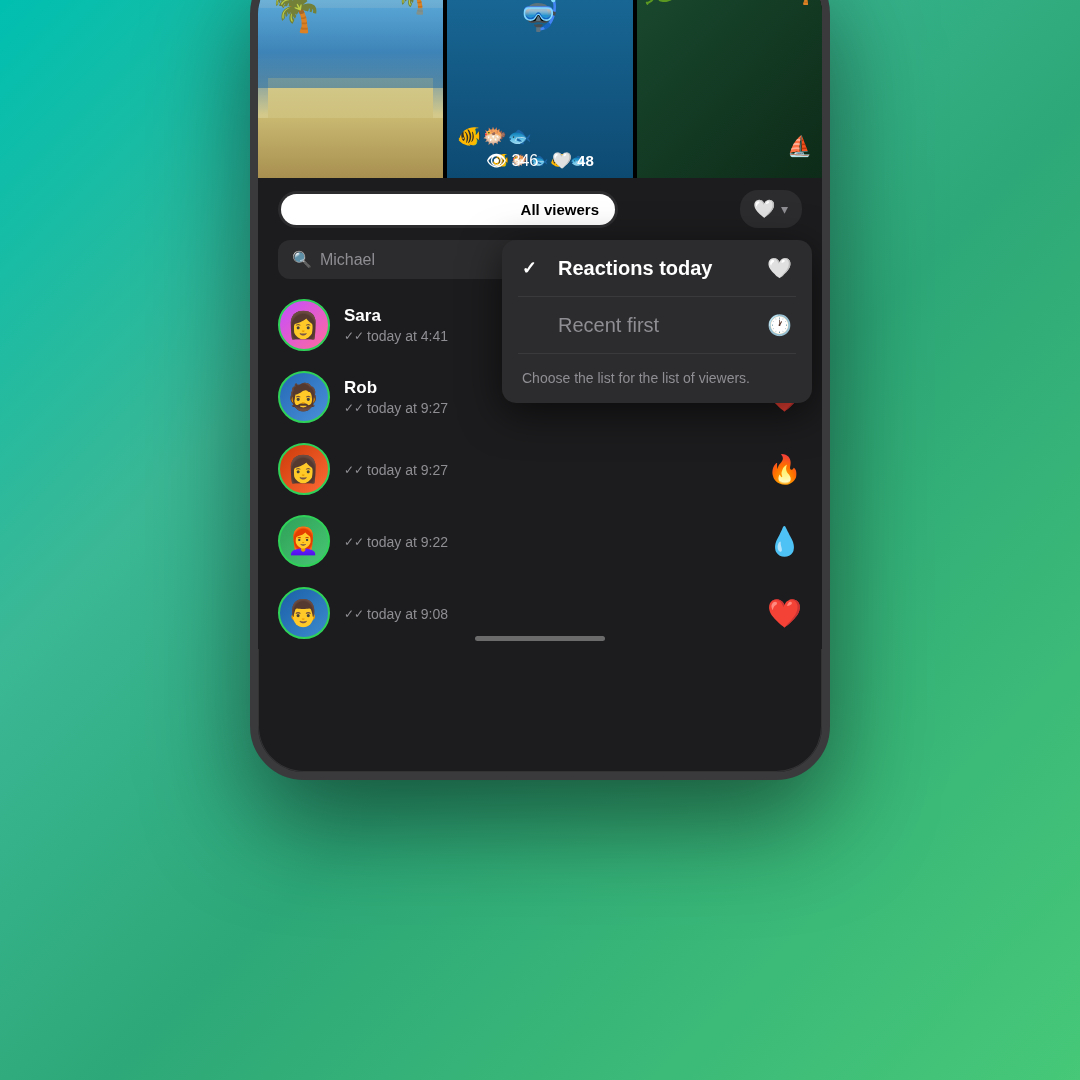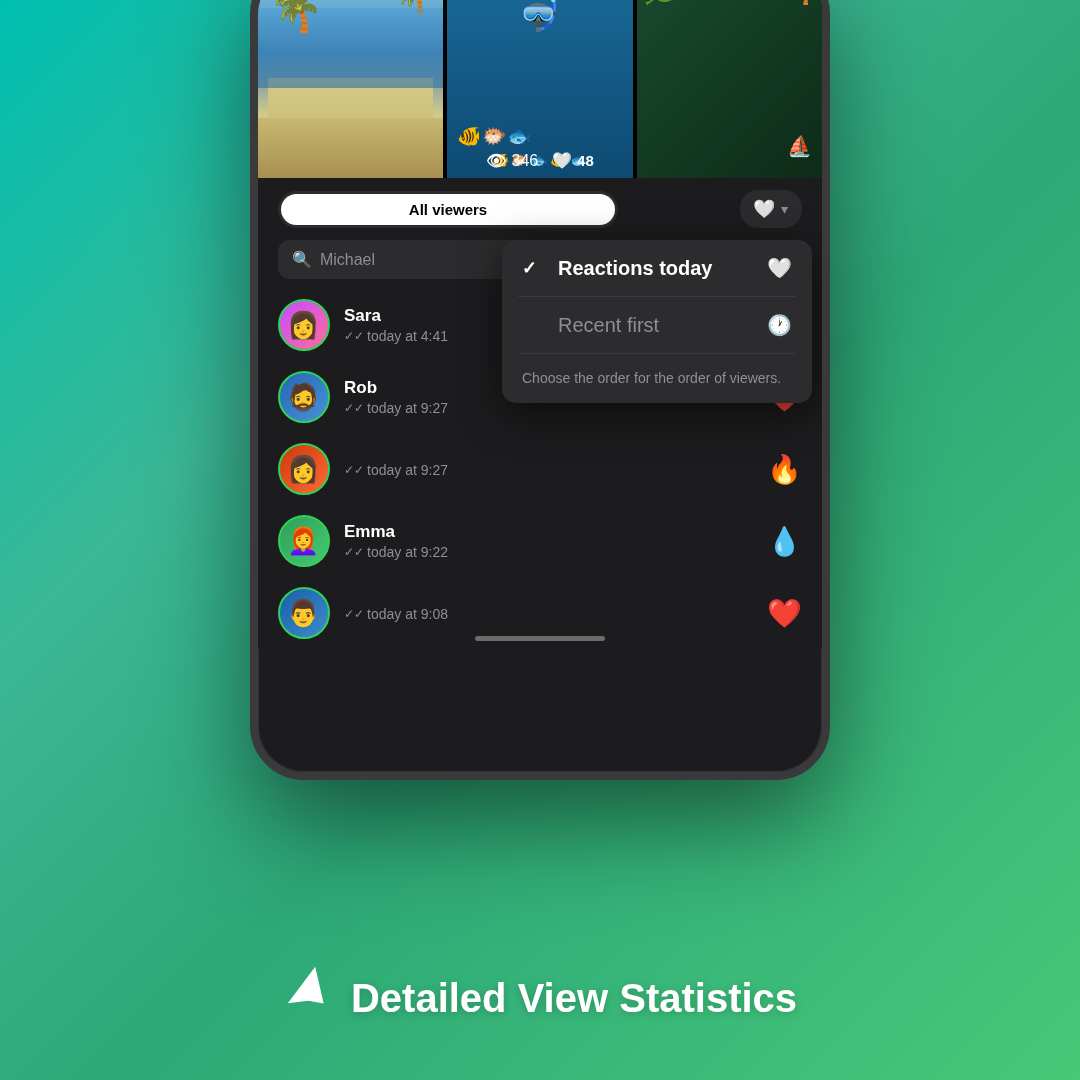--- a/index.html
+++ b/index.html
@@ -137,21 +137,21 @@
       flex: 1;
       max-width: 340px;
     }
 
     .tab-btn {
       flex: 1;
       padding: 7px 16px;
       border-radius: 17px;
       font-size: 15px;
       font-weight: 500;
-      text-align: center;
+      text-align: right;
       cursor: pointer;
     }
 
     .tab-btn.active {
       background: #fff;
       color: #000;
       font-weight: 600;
     }
 
     .tab-btn.inactive {
@@ -421,21 +421,20 @@
               </div>
             </div>
             <span class="reaction-emoji">🔥</span>
           </div>
 
           <div class="viewer-row">
             <div class="avatar emma" style="background:linear-gradient(135deg,#2ea058,#48c774);">
               <span style="font-size:26px;">👩‍🦰</span>
             </div>
             <div class="viewer-info">
-              <div class="viewer-name">Emma</div>
               <div class="viewer-time">
                 <span style="color:#8e8e93;font-size:12px;">✓✓</span>
                 <span>today at 9:22</span>
               </div>
             </div>
             <span class="reaction-emoji">💧</span>
           </div>
 
           <div class="viewer-row">
             <div class="avatar michael" style="background:linear-gradient(135deg,#1a5fa8,#3d8bcd);">
@@ -459,35 +458,25 @@
             <span class="dropdown-icon">🤍</span>
           </div>
           <div class="dropdown-divider"></div>
           <div class="dropdown-item unselected">
             <span class="dropdown-check" style="opacity:0;">✓</span>
             <span class="dropdown-label">Recent first</span>
             <span class="dropdown-icon">🕐</span>
           </div>
           <div class="dropdown-divider"></div>
           <div class="dropdown-hint">
-            <span>Choose the order for the order of viewers.</span>
+            <span>Choose the list for the list of viewers.</span>
           </div>
         </div>
 
         <div class="home-indicator" style="position:absolute;bottom:8px;left:50%;transform:translateX(-50%);width:130px;height:5px;background:rgba(255,255,255,0.35);border-radius:3px;"></div>
 
       </div>
 
     </div>
   </div>
 
-  <div style="position:absolute;bottom:50px;left:0;right:0;display:flex;align-items:center;justify-content:center;gap:16px;">
-    <span style="color:white;font-size:52px;transform:rotate(-30deg);display:inline-block;">
-      
-      <svg width="52" height="52" viewBox="0 0 52 52" fill="none">
-        <path d="M5 26L47 8L36 44L24 34L5 26Z" fill="white"></path>
-        <path d="M24 34L47 8L28 36" fill="rgba(255,255,255,0.6)"></path>
-      </svg>
-    </span>
-    <span style="color:white;font-size:40px;font-weight:800;text-shadow:0 2px 8px rgba(0,0,0,0.2);">Detailed View Statistics</span>
-  </div>
 
 </div>
 
 </body></html>

